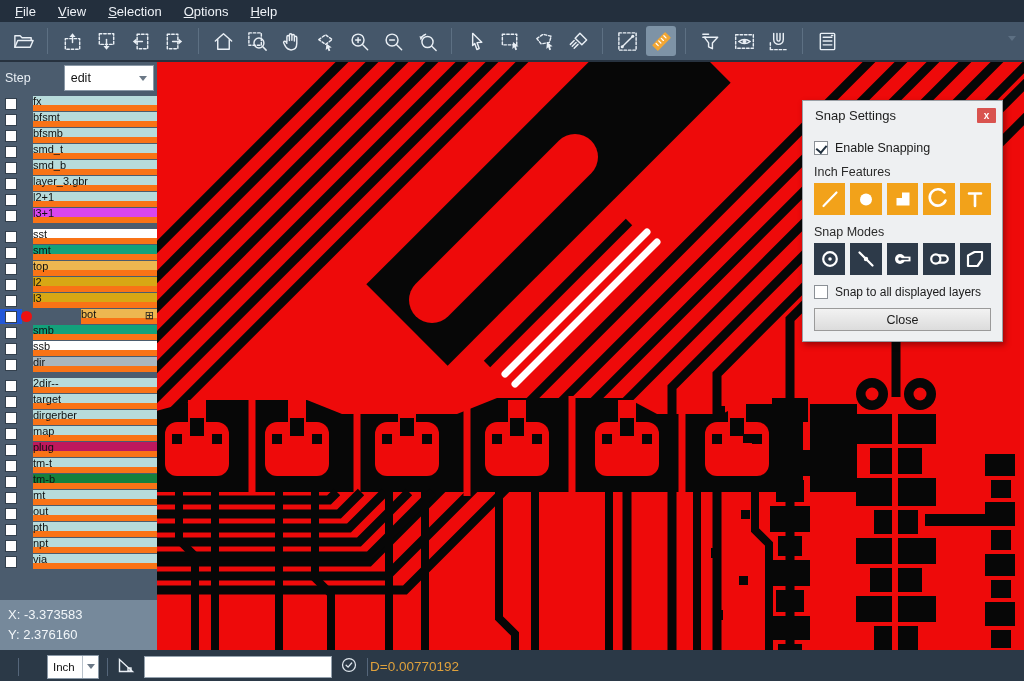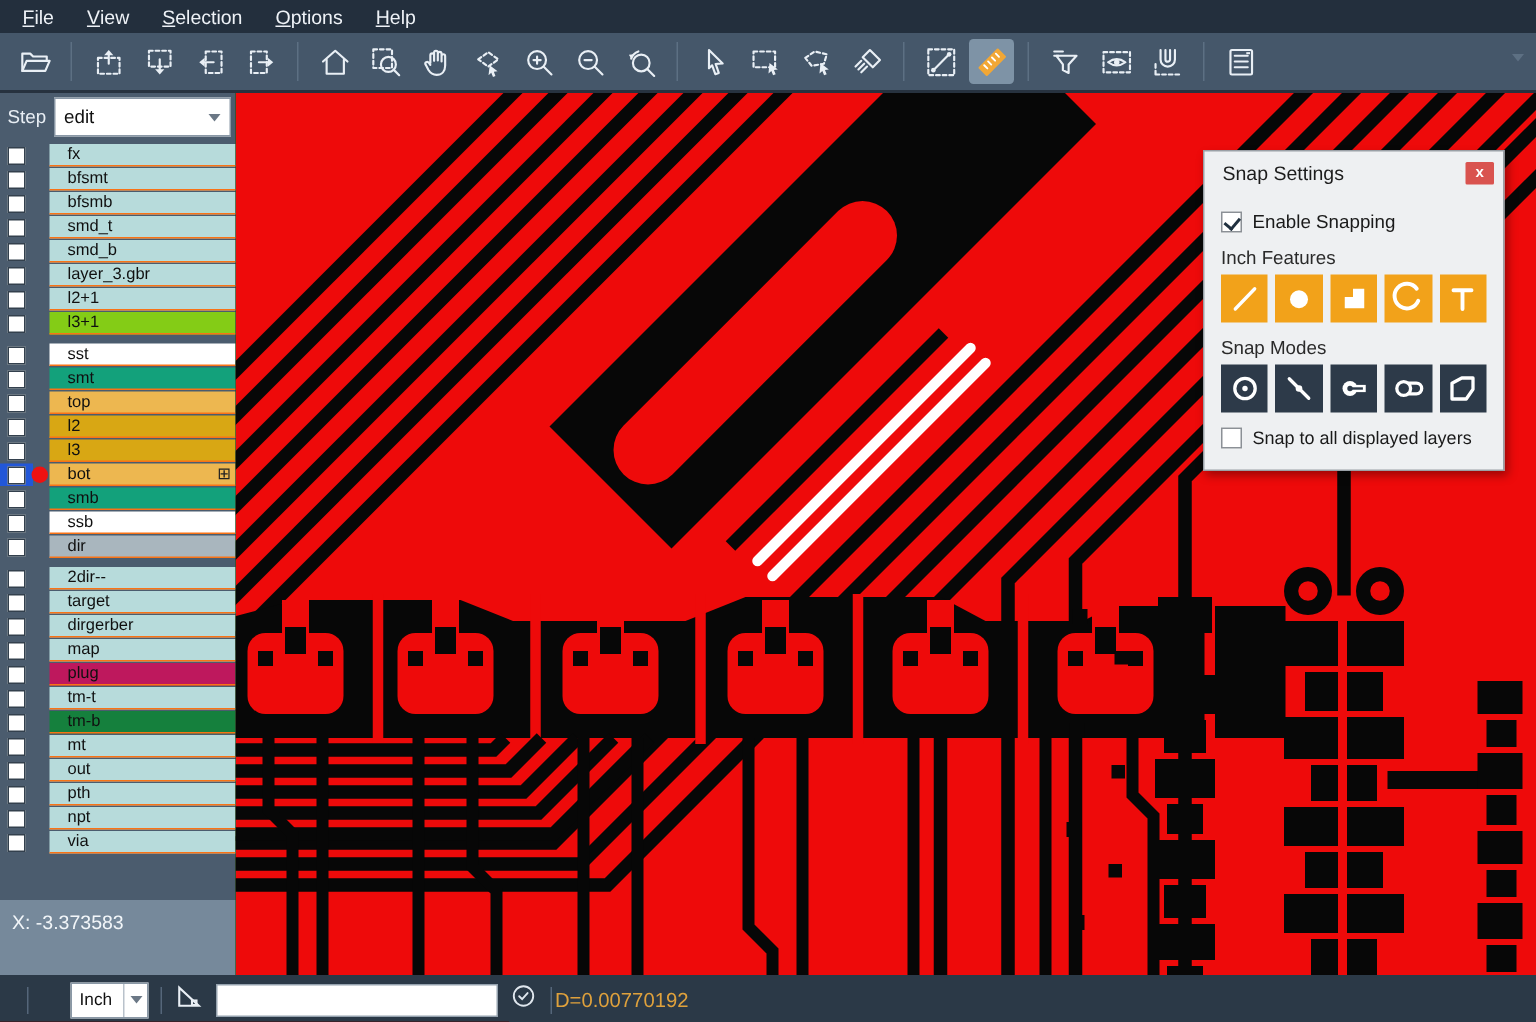--- a/index.html
+++ b/index.html
@@ -15,33 +15,33 @@
   .tb svg{width:23px;height:23px;stroke:#e9eff5;fill:none;stroke-width:1.5;stroke-linecap:round;stroke-linejoin:round;}
   .tb svg .d{stroke-dasharray:2.6 2;}
   .tb.active{background:#7e93a6;}
   .tsep{width:1px;height:26px;background:#5d7083;margin:0 7px;}
   .overflow{position:absolute;right:8px;top:14px;width:0;height:0;border-left:4px solid transparent;border-right:4px solid transparent;border-top:5px solid #5d7083;}
   
   .main{display:flex;height:588px;}
   .sidebar{width:157px;background:#4b5c6e;display:flex;flex-direction:column;flex-shrink:0;}
   .step-row{height:32px;display:flex;align-items:center;padding:0 3px;}
   .step-label{color:#e8eef4;font-size:12.5px;margin:0 5px 0 2px;}
-  .step-select{flex:1;height:24px;background:#fff;border:1px solid #8a98a6;display:flex;align-items:center;}
+  .step-select{flex:1;height:24px;background:#fff;border:1px solid #8a98a6;display:flex;align-items:center;margin-left:28px;}
   .step-select .val{flex:1;font-size:12.5px;color:#111;padding-left:6px;}
   .chev{width:0;height:0;border-left:4px solid transparent;border-right:4px solid transparent;border-top:5px solid #6b7886;margin-right:6px;}
   .layer-list{padding-top:2px;}
   .layer-section{margin-bottom:6px;}
   .layer-row{display:flex;align-items:stretch;height:15px;margin-bottom:1px;}
   .cbw{width:22px;display:flex;align-items:center;justify-content:center;background:transparent;}
   .cbw.active{background:#2257d8;}
   .cb{width:12px;height:12px;background:#fff;border:1.5px solid #33404d;box-sizing:border-box;}
   .dotcol{width:11px;display:flex;align-items:center;}
   .dot{width:0;height:0;}
   .dot.on{width:11px;height:11px;border-radius:50%;background:#ee1111;margin-left:-1px;}
-  .lname{flex:1;font-size:11px;color:#101010;display:flex;align-items:center;padding-left:12px;border-bottom:1px solid #f97316;position:relative;}
+  .lname{flex:1;font-size:11px;color:#101010;display:flex;align-items:center;padding-left:0;border-bottom:6px solid #f97316;position:relative;}
   .grid-ic{position:absolute;right:3px;top:0;font-size:11px;color:#222;}
   .side-spacer{flex:1;}
   .xy-panel{height:50px;background:#76899b;color:#f2f6f9;font-size:13px;padding:5px 0 0 8px;box-sizing:border-box;line-height:20px;}
   
   .canvas{position:relative;flex:1;overflow:hidden;background:#15803d;}
   .canvas svg.art{position:absolute;left:0;top:0;width:867px;height:588px;}
   
   .dialog{position:absolute;left:645px;top:38px;width:201px;background:#eef0f2;border:1px solid #9aa0a6;box-shadow:2px 3px 6px rgba(0,0,0,.35);box-sizing:border-box;}
   .dlg-title{height:28px;display:flex;align-items:center;padding:0 6px 0 12px;}
   .dlg-title .t{flex:1;font-size:13px;color:#1c1c1c;}
@@ -325,21 +325,21 @@
               </span>
               <span class="lname" style="background: rgb(183, 219, 219);">l2+1</span>
             </div>
             <div class="layer-row">
               <span class="cbw">
                 <span class="cb"></span>
               </span>
               <span class="dotcol">
                 <span class="dot"></span>
               </span>
-              <span class="lname" style="background: #84cc16;">l3+1</span>
+              <span class="lname" style="background: #d946ef;">l3+1</span>
             </div>
           </div>
           <div class="layer-section">
             <div class="layer-row">
               <span class="cbw">
                 <span class="cb"></span>
               </span>
               <span class="dotcol">
                 <span class="dot"></span>
               </span>
@@ -381,21 +381,21 @@
               </span>
               <span class="lname" style="background: rgb(216, 167, 20);">l3</span>
             </div>
             <div class="layer-row">
               <span class="cbw active">
                 <span class="cb"></span>
               </span>
               <span class="dotcol">
                 <span class="dot on"></span>
               </span>
-              <span class="lname" style="background: rgb(237, 183, 80);">bot<span class="grid-ic">⊞</span></span>
+              <span class="lname" style="background: rgb(237, 183, 80); margin-left: 48px;">bot<span class="grid-ic">⊞</span></span>
             </div>
             <div class="layer-row">
               <span class="cbw">
                 <span class="cb"></span>
               </span>
               <span class="dotcol">
                 <span class="dot"></span>
               </span>
               <span class="lname" style="background: rgb(19, 161, 123);">smb</span>
             </div>
@@ -525,20 +525,21 @@
               <span class="dotcol">
                 <span class="dot"></span>
               </span>
               <span class="lname" style="background: rgb(183, 219, 219);">via</span>
             </div>
           </div>
         </div>
       <div class="side-spacer"></div>
       <div class="xy-panel">
         <div>X: -3.373583</div>
+        <div>Y: 2.376160</div>
       </div>
     </div>
 
     <div class="canvas">
       <svg class="art" viewBox="0 0 867 588" preserveAspectRatio="none">
         <rect x="0" y="0" width="867" height="588" fill="#ee0a0a"></rect>
 
         <g stroke="#070707" stroke-width="9" fill="none">
           <path d="M193,-8 L-12,197"></path>
             <path d="M223,-8 L-12,227"></path>
@@ -752,20 +753,21 @@
             <div class="mbtn">
                 <svg viewBox="0 0 24 24" stroke-width="1.8">
                   <path d="M5 19 V8.5 L11.5 5 H19 V12.5 L14.5 19 Z"></path>
                 </svg>
               </div>
           </div>
           <div class="ckrow" style="margin-top:10px;">
             <span class="ck"></span>
             <span class="cklabel" style="font-size:12px;">Snap to all displayed layers</span>
           </div>
+          <button class="dlg-closebtn">Close</button>
         </div>
       </div>
     </div>
   </div>
 
   <div class="bottombar">
     <span class="bsep m18"></span>
     <div class="unit-select">
       <span class="val">Inch</span>
       <span class="cc">

